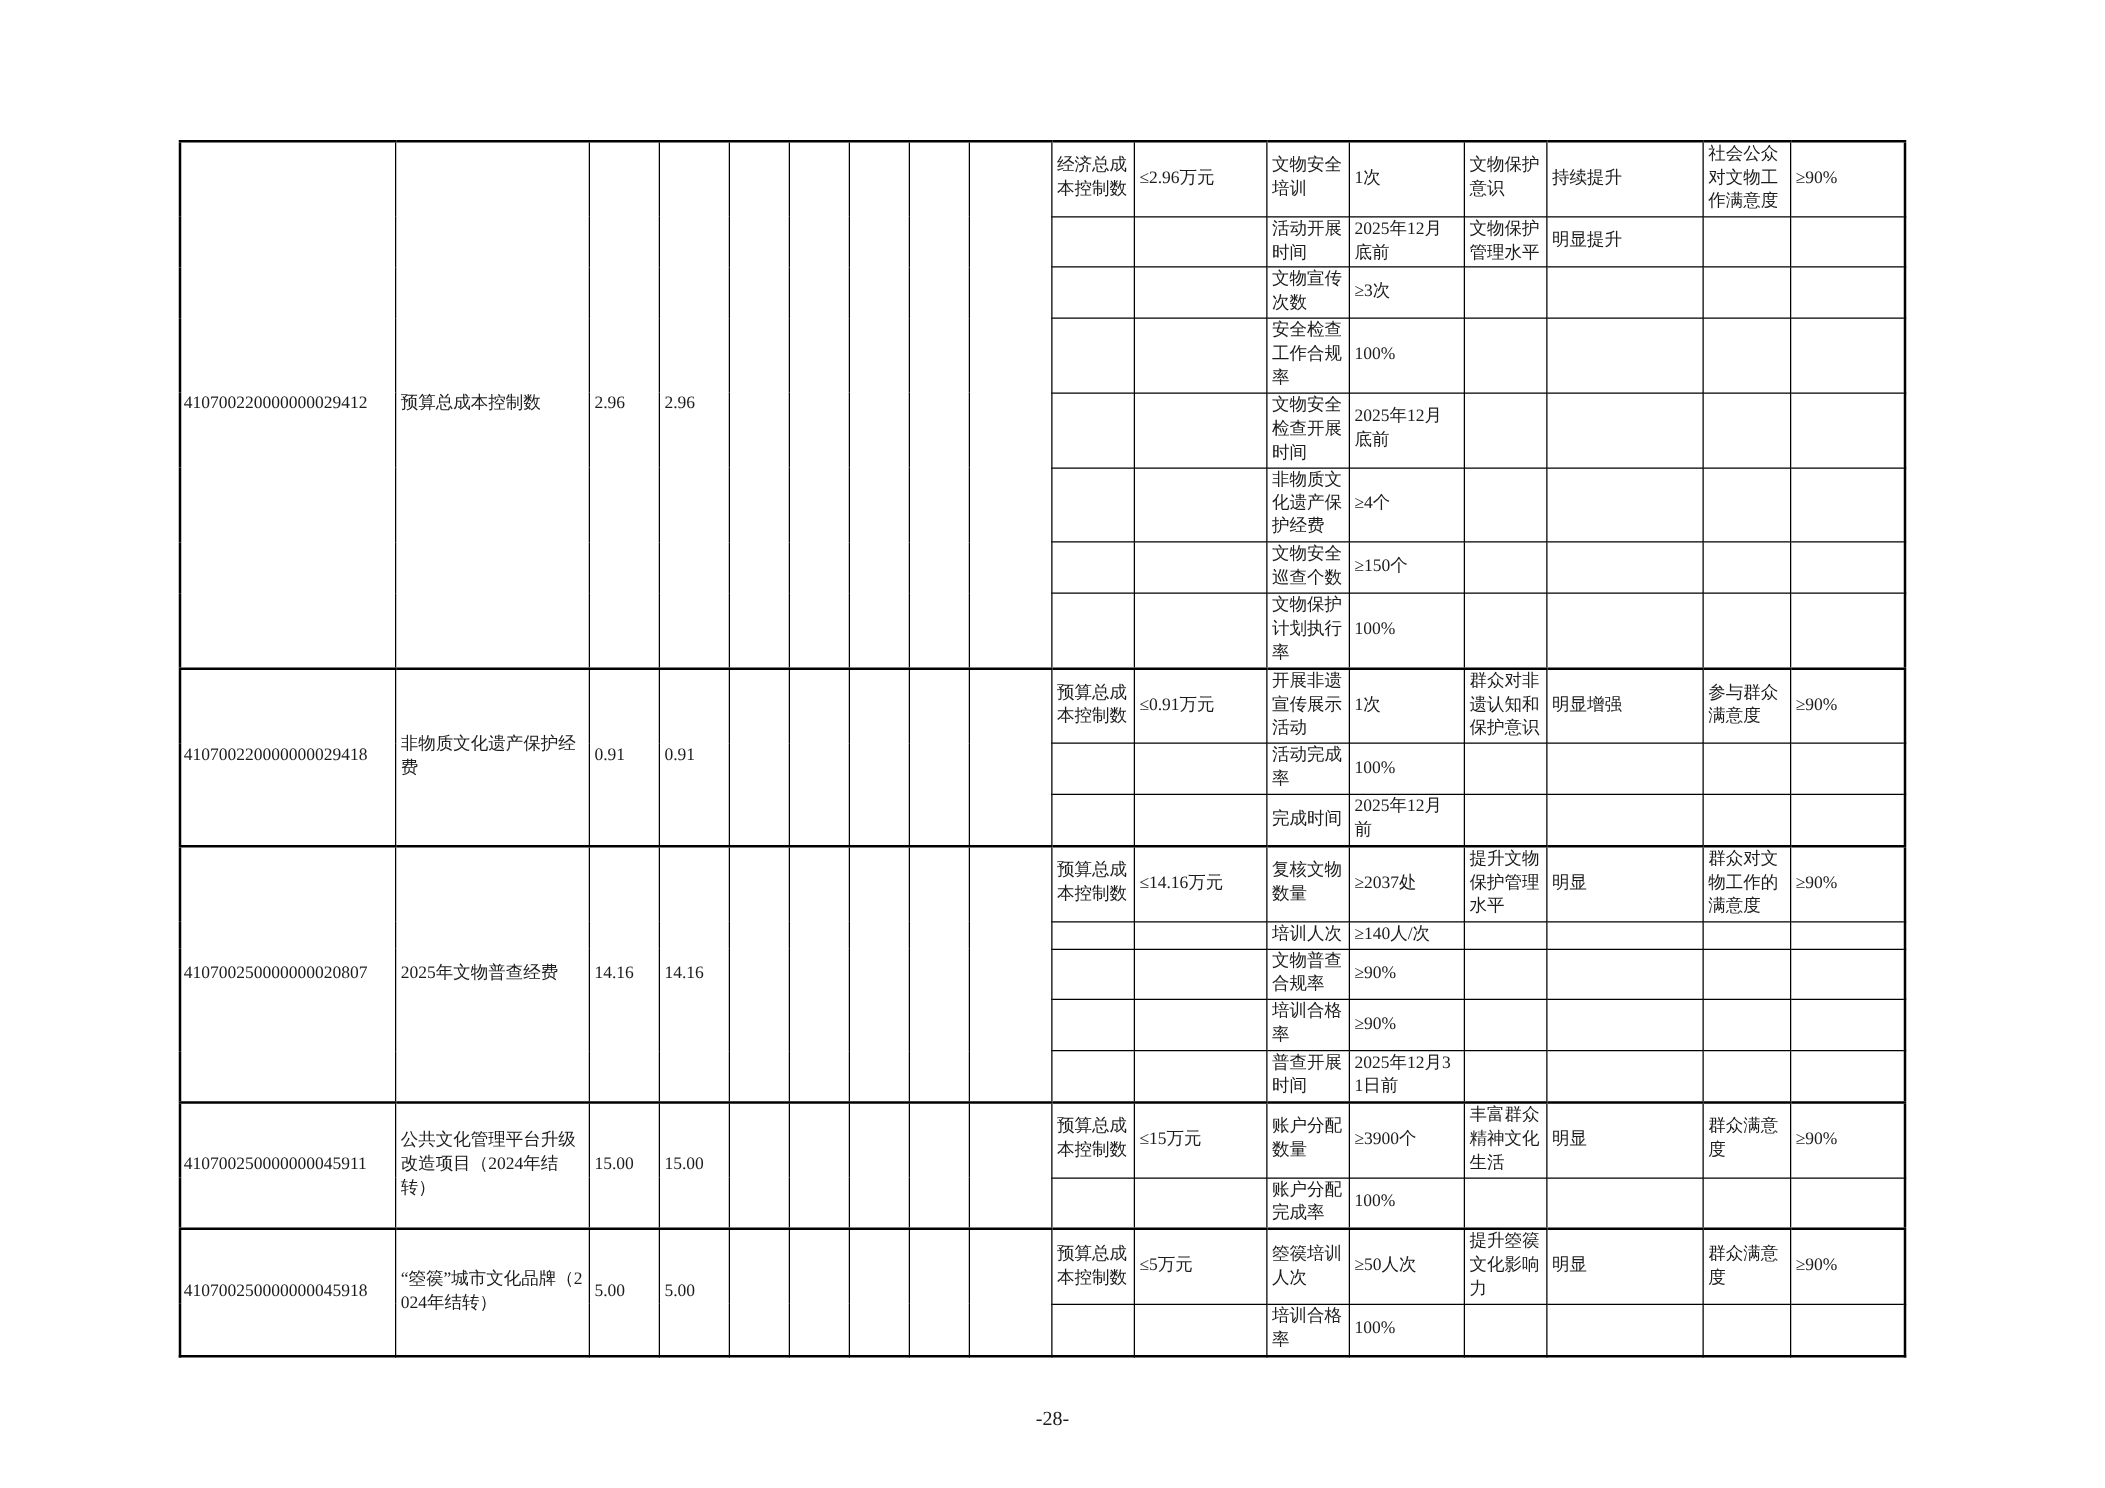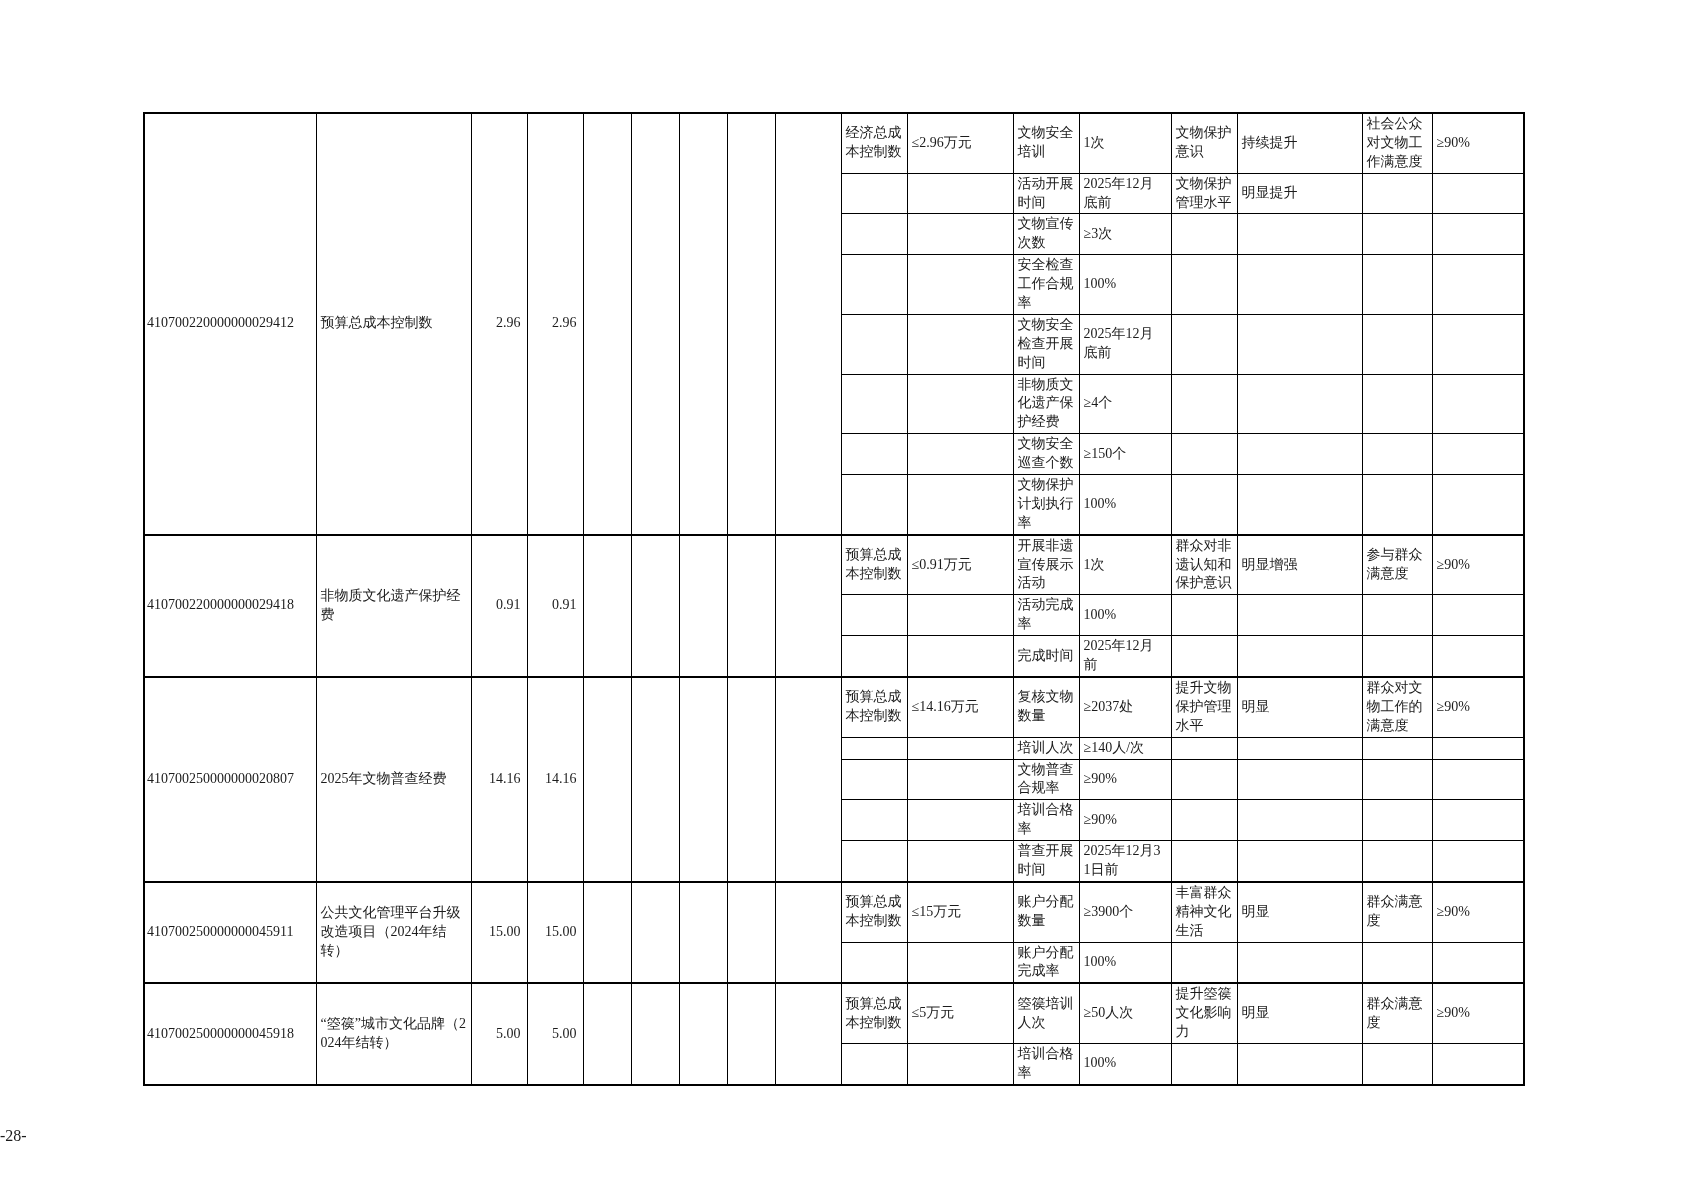--- a/index.html
+++ b/index.html
@@ -25,25 +25,25 @@
   }
   td{
     border:1px solid var(--border);
     padding:1px 4px;
     vertical-align:middle;
     word-break:break-all;
     overflow:hidden;
   }
   tr.group-start td{border-top:2px solid var(--border);}
   td.code-cell{padding-left:2px;padding-right:1px;word-break:break-all;margin-top:20px;}
-  td.num-cell{text-align:right;padding-right:6px;}
+  td.num-cell{padding-right:6px;}
   td.empty-col{padding:0;}
   .page-footer{
     position:absolute;left:0;top:1127px;width:1684px;
-    font-size:16px;color:var(--text);
+    text-align:center;font-size:16px;color:var(--text);
   }
 </style>
 </head>
 <body>
 
 <div class="sheet">
 
   <table class="perf">
     <colgroup>
       <col style="width:172px">

